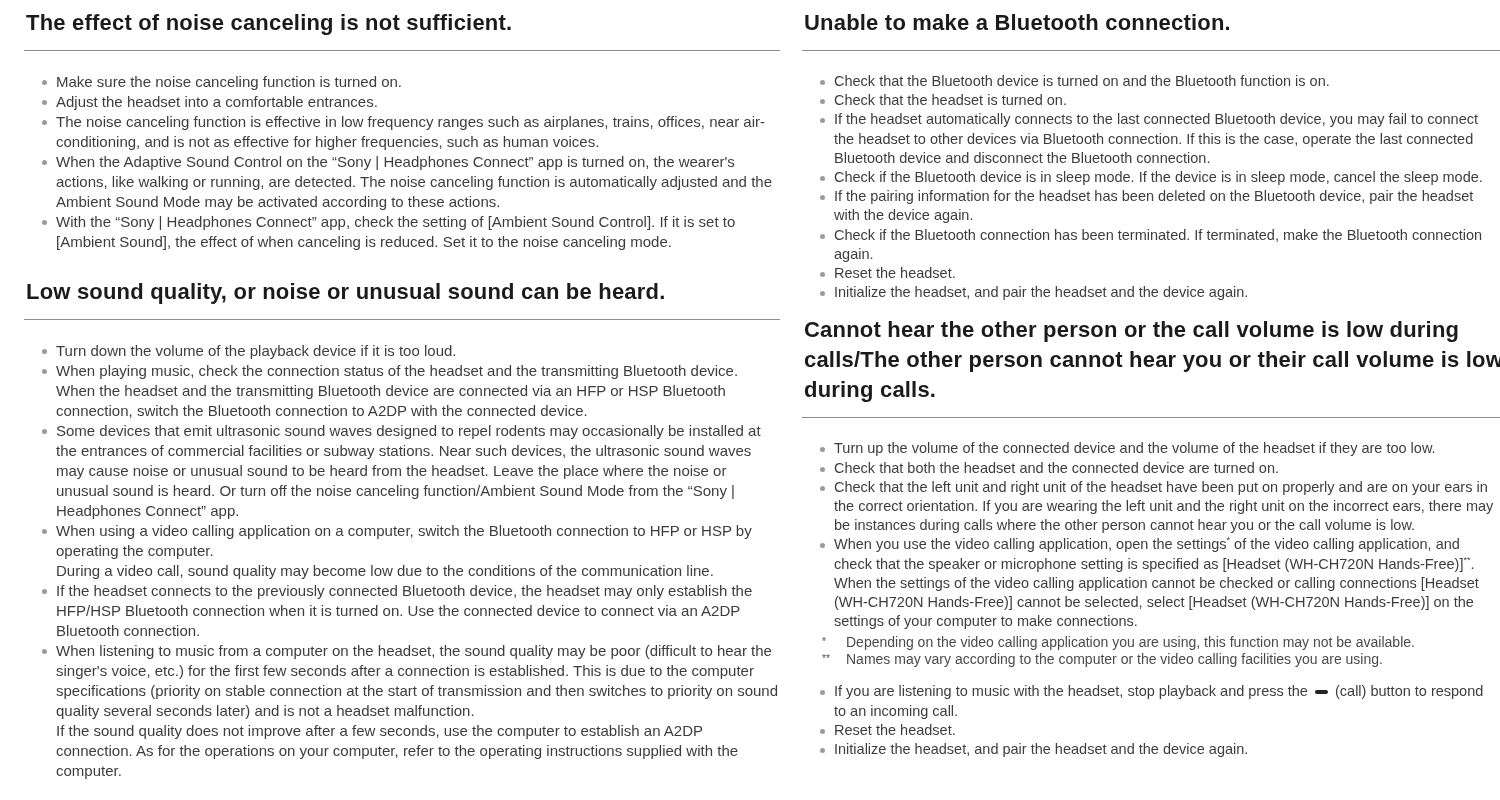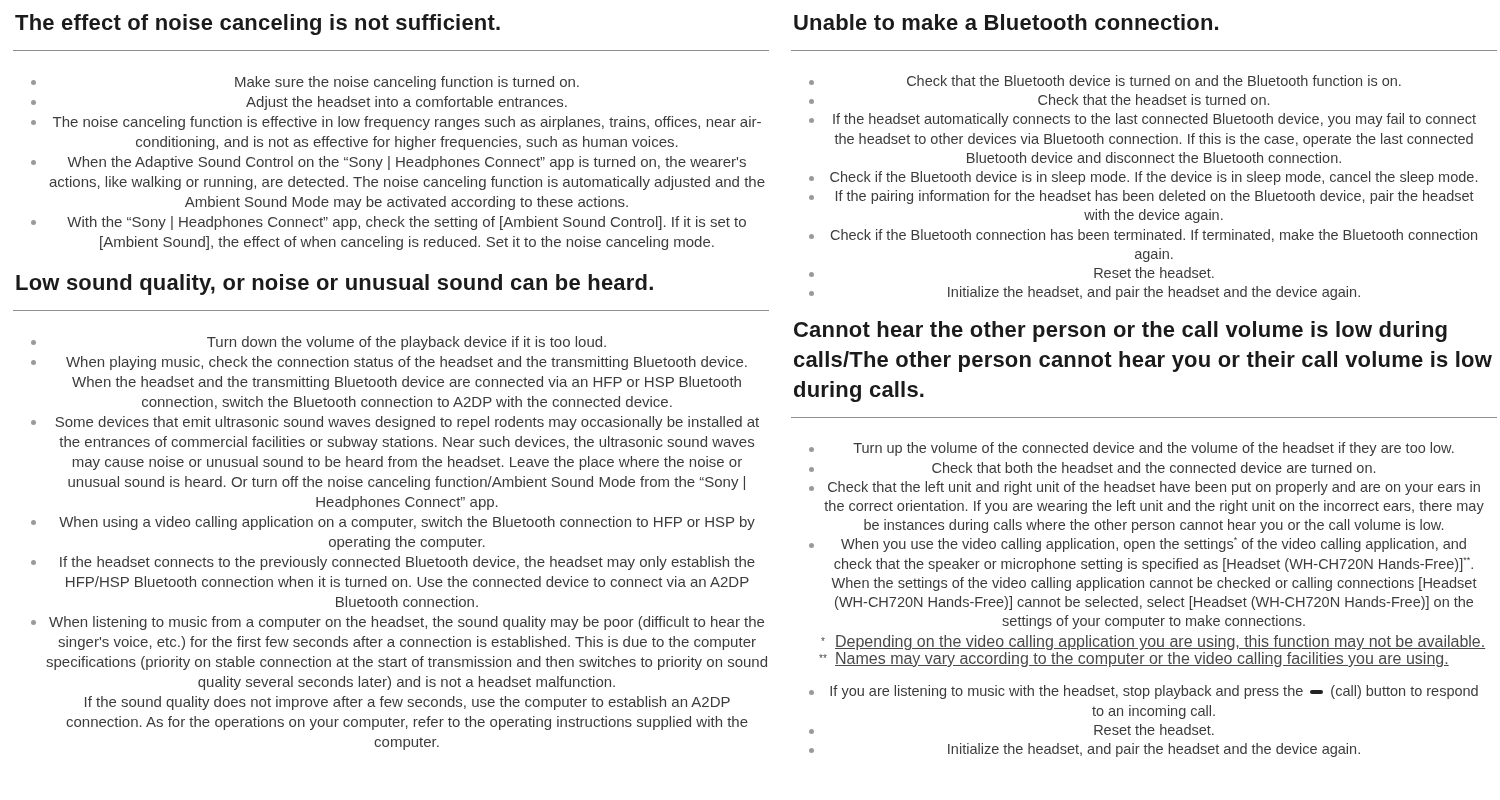--- a/index.html
+++ b/index.html
@@ -1,53 +1,53 @@
 <!DOCTYPE html>
 <html><head>
 <meta charset="utf-8">
 <style>
   html,body{margin:0;padding:0;background:#ffffff;}
   .page{
     width:1500px;height:800px;overflow:hidden;box-sizing:border-box;
-    padding:6px 8px 0 13px;background:#ffffff;
+    padding:6px 8px 0 24px;background:#ffffff;
     font-family:"Liberation Sans", sans-serif;
   }
   .columns{display:flex;gap:22px;}
   .column{flex:0 0 auto;}
   .column.left{width:756px;}
   .column.right{width:706px;}
 
   .section-title{
     font-size:22px;font-weight:bold;color:#1b1b1b;
     margin:2px 0 0 2px;line-height:30px;letter-spacing:0.2px;
   }
-  .section:not(:first-child) .section-title{margin-top:16px;}
+  .section:not(:first-child) .section-title{margin-top:25px;}
   .column.right .section:not(:first-child) .section-title{margin-top:13px;}
 
   .rule{height:0;border:none;border-top:1px solid #8f8f8f;margin:12px 0 0 0;}
 
-  .bullet-list{list-style:none;margin:21px 0 0 0;padding:0 0 0 18px;text-align:center;}
+  .bullet-list{list-style:none;margin:21px 0 0 0;padding:0 0 0 18px;}
   .item{display:flex;margin:0;}
   .marker{flex:0 0 14px;padding-top:8px;}
   .dot{display:block;width:5px;height:5px;border-radius:50%;background:#9a9a9a;}
   .content{flex:1;min-width:0;}
   .content p{margin:0;font-size:15px;line-height:20px;color:#3d3d3d;}
   .column.right .content p{font-size:14.5px;line-height:19.2px;max-width:662px;}
 
   sup.fn-ref{font-size:9px;color:#3d3d3d;line-height:0;}
 
   .call-icon{
     display:inline-block;width:13px;height:4px;background:#222;
     border-radius:2px;margin:0 3px;vertical-align:2px;
   }
 
   .footnotes{margin:3px 0 15px 0;}
   .footnote{display:flex;}
   .fn-marker{flex:0 0 24px;font-size:10px;color:#4a4a4a;padding-top:2px;padding-left:2px;}
-  .fn-text{font-size:16px;line-height:16.5px;color:#4a4a4a;text-decoration:underline;}
+  .fn-text{font-size:14px;line-height:16.5px;color:#4a4a4a;}
 </style>
 </head>
 <body>
 
 <div class="page">
   <div class="columns">
       <div class="column left">
         <section class="section">
           <h2 class="section-title">The effect of noise canceling is not sufficient.</h2>
           <div class="rule"></div>
@@ -121,20 +121,21 @@
               <div class="content">
                 <p>Some devices that emit ultrasonic sound waves designed to repel rodents may occasionally be installed at the entrances of commercial facilities or subway stations. Near such devices, the ultrasonic sound waves may cause noise or unusual sound to be heard from the headset. Leave the place where the noise or unusual sound is heard. Or turn off the noise canceling function/Ambient Sound Mode from the “Sony | Headphones Connect” app.</p>
               </div>
             </li>
             <li class="item">
               <span class="marker">
                 <span class="dot"></span>
               </span>
               <div class="content">
                 <p>When using a video calling application on a computer, switch the Bluetooth connection to HFP or HSP by operating the computer.</p>
+                <p>During a video call, sound quality may become low due to the conditions of the communication line.</p>
               </div>
             </li>
             <li class="item">
               <span class="marker">
                 <span class="dot"></span>
               </span>
               <div class="content">
                 <p>If the headset connects to the previously connected Bluetooth device, the headset may only establish the HFP/HSP Bluetooth connection when it is turned on. Use the connected device to connect via an A2DP Bluetooth connection.</p>
               </div>
             </li>

